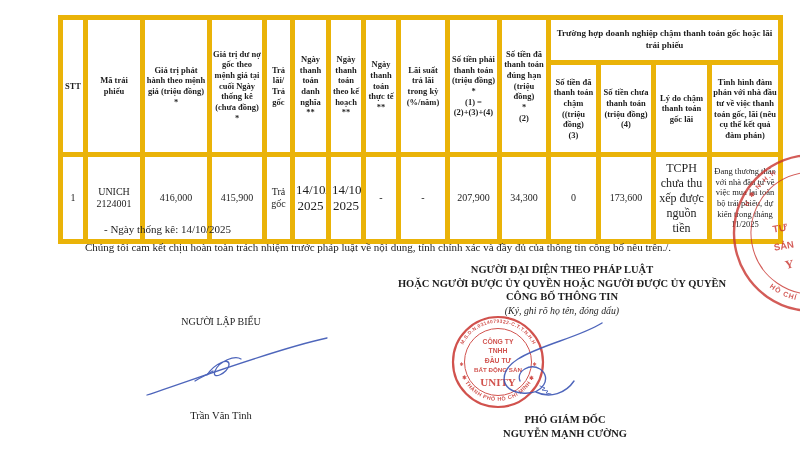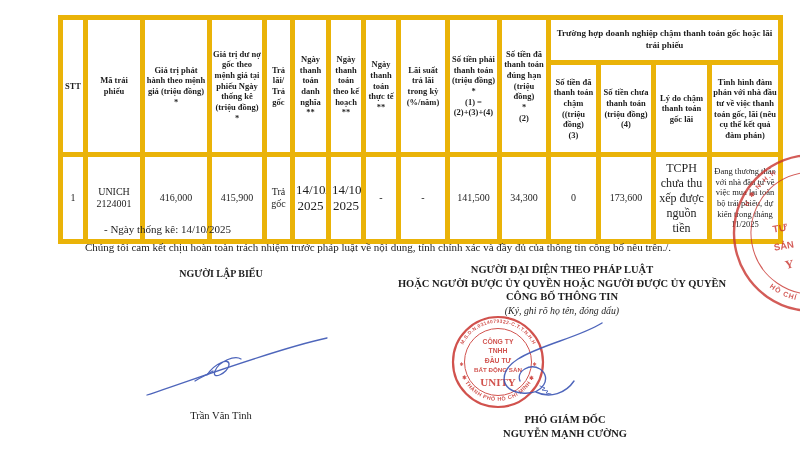--- a/index.html
+++ b/index.html
@@ -21,21 +21,21 @@
 
   
   .note{position:absolute;font-size:11px;color:#1d1d1d;}
   #note-date{left:104px;top:223px;}
   #note-commit{left:85px;top:241px;}
 
   
   .sigblock{position:absolute;text-align:center;color:#1d1d1d;}
   #sig-left{left:118px;top:267px;width:206px;}
   #sig-right{left:336px;top:263px;width:452px;}
-  .sig-title{font-weight:bold;font-size:10px;line-height:13px;}
+  .sig-title{font-weight:normal;font-size:10px;line-height:13px;margin-top:48px;}
   .sig-title-lg{font-weight:bold;font-size:10.5px;line-height:13.5px;}
   .sig-sub{font-style:italic;font-size:9.8px;line-height:13px;}
 
   .sigline{position:absolute;}
   #sigline-left{left:135px;top:333px;}
   #sigline-right{left:470px;top:315px;z-index:6;}
 
   #name-left{position:absolute;left:118px;top:410px;width:206px;text-align:center;font-size:10.5px;}
   #name-right{position:absolute;left:420px;top:413px;width:290px;text-align:center;}
   #name-right .nm{font-weight:bold;font-size:10.5px;line-height:14px;}
@@ -68,21 +68,21 @@
         <col style="width:55px">
           <col style="width:56px">
           <col style="width:71px">
       </colgroup>
       <thead>
         <tr>
           <th rowspan="2">STT</th>
           <th rowspan="2">Mã trái phiếu</th>
           <th rowspan="2">Giá trị phát hành theo mệnh giá (triệu đồng)
 *</th>
-          <th rowspan="2">Giá trị dư nợ gốc theo mệnh giá tại phiếu Ngày thống kê (triệu đồng)
+          <th rowspan="2">Giá trị dư nợ gốc theo mệnh giá tại cuối Ngày thống kê (chưa đồng)
 *</th>
           <th rowspan="2">Trả lãi/ Trả gốc</th>
           <th rowspan="2">Ngày thanh toán danh nghĩa
 **</th>
           <th rowspan="2">Ngày thanh toán theo kế hoạch
 **</th>
           <th rowspan="2">Ngày thanh toán thực tế **</th>
           <th rowspan="2">Lãi suất trả lãi trong kỳ (%/năm)</th>
           <th rowspan="2">Số tiền phải thanh toán (triệu đồng)
 *
@@ -108,21 +108,21 @@
           <td>UNICH 2124001</td>
           <td>416,000</td>
           <td>415,900</td>
           <td>Trả gốc</td>
           <td class="date">14/10/
 2025</td>
           <td class="date">14/10/
 2025</td>
           <td>-</td>
           <td>-</td>
-          <td>141,500</td>
+          <td>207,900</td>
           <td>34,300</td>
           <td>0</td>
           <td>173,600</td>
           <td class="mid">TCPH chưa thu xếp được nguồn tiền</td>
           <td class="small">Đang thương thảo với nhà đầu tư về việc mua lại toàn bộ trái phiếu, dự kiến trong tháng 11/2025</td>
         </tr>
       </tbody>
     </table>
   </div>
 

